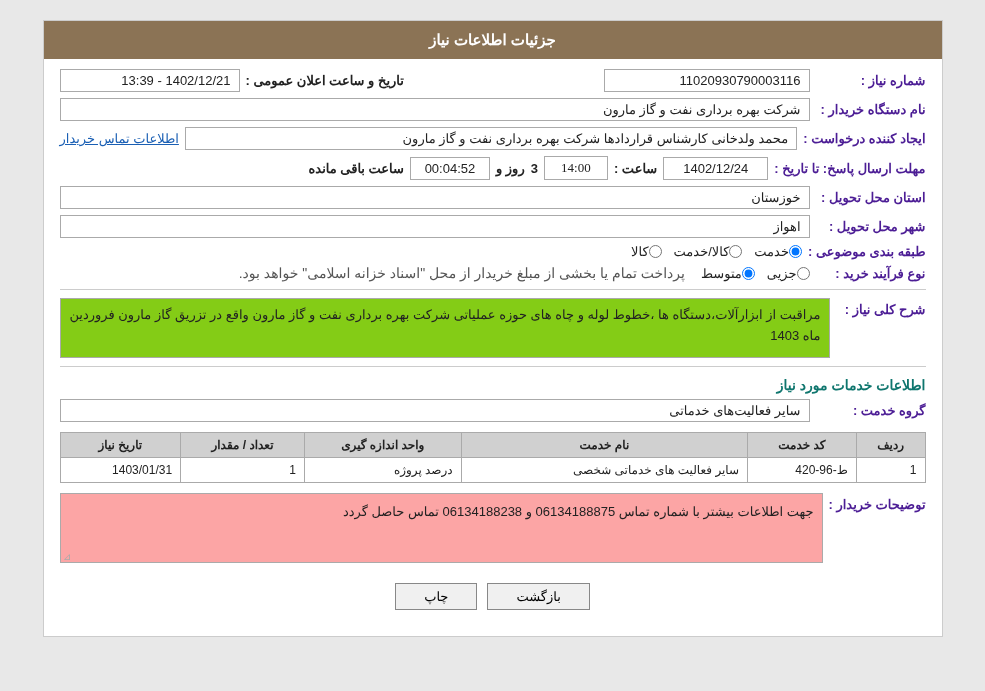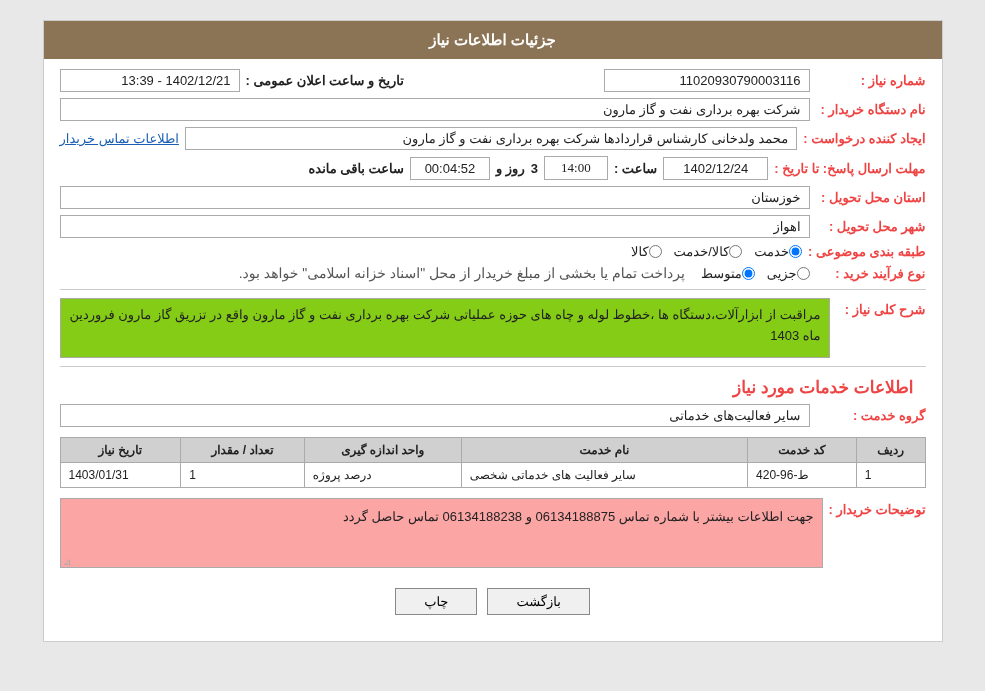--- a/index.html
+++ b/index.html
@@ -55,23 +55,23 @@
       min-height: 22px;
       text-align: right;
     }
     .link-text {
       color: #1a5fb4;
       cursor: pointer;
       text-decoration: underline;
     }
     .section-title {
       font-weight: bold;
-      font-size: 17px;
-      margin: 10px 12px 6px 0;
-      color: #ef4444;
+      font-size: 14px;
+      margin: 10px 0 6px 0;
+      color: #0f766e;
     }
     .divider {
       border: none;
       border-top: 1px solid #ccc;
       margin: 8px 0;
     }
     .date-row {
       display: flex;
       align-items: center;
       gap: 6px;
@@ -105,21 +105,21 @@
     table th {
       background: #d0d0d0;
       border: 1px solid #aaa;
       padding: 5px 8px;
       text-align: center;
       font-weight: bold;
     }
     table td {
       border: 1px solid #aaa;
       padding: 5px 8px;
-      text-align: left;
+      text-align: right;
     }
     table tr:nth-child(even) td { background: #f9f9f9; }
     .buyer-notes {
       border: 1px solid #aaa;
       padding: 8px;
       min-height: 70px;
       text-align: right;
       line-height: 1.6;
       background: #fca5a5;
       position: relative;
@@ -150,21 +150,21 @@
       text-align: right;
     }
     .btn-print {
       background: #f0f0f0;
     }
     .btn-back {
       background: #f0f0f0;
     }
     .colon {
       font-weight: bold;
-      color: #ef4444;
+      color: #4c1d95;
     }
     .inline-label {
       font-weight: bold;
       white-space: nowrap;
     }
     .gray-text { color: #555; }
     .small-box {
       border: 1px solid #aaa;
       background: #fff;
       padding: 3px 6px;

